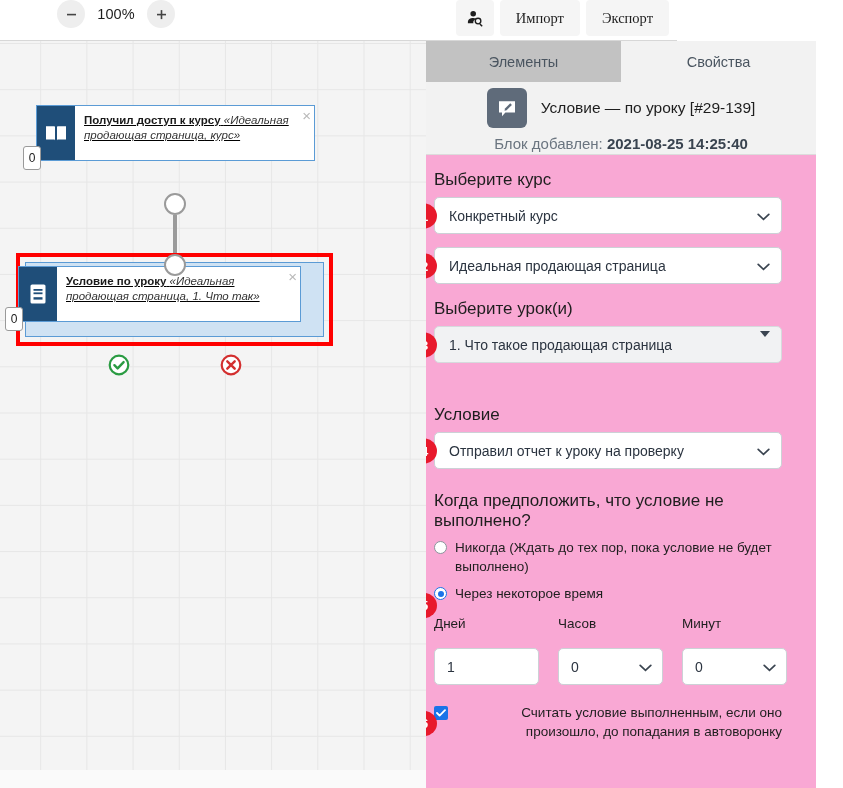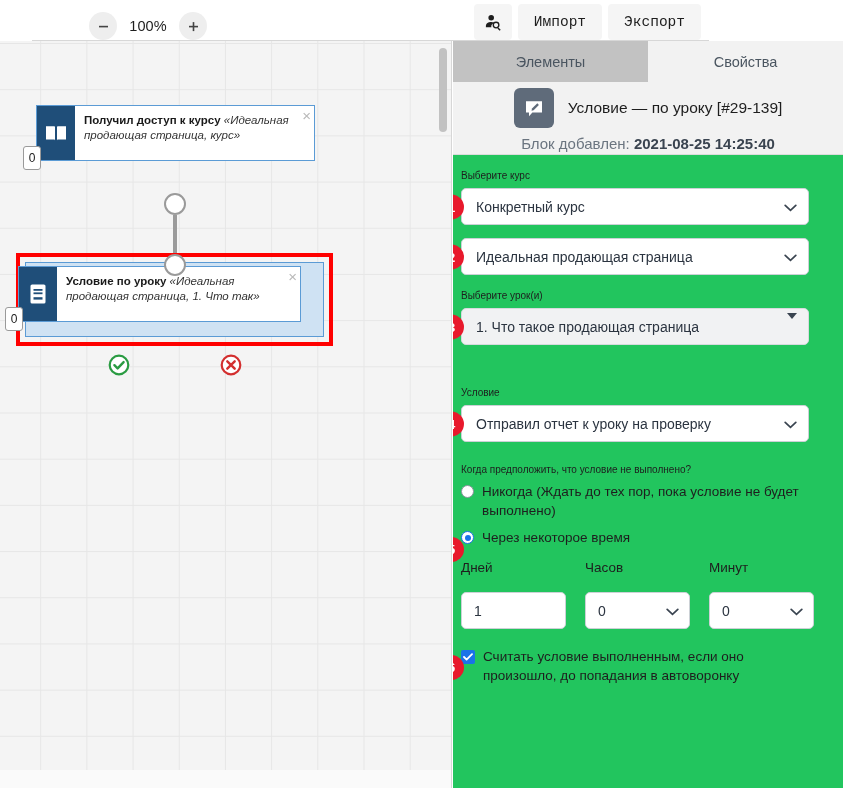--- a/index.html
+++ b/index.html
@@ -10,41 +10,41 @@
     font-family: "Liberation Sans", sans-serif;
     background: #ffffff;
   }
 
   
   #toolbar {
     position: absolute; left: 0; top: 0;
     width: 677px; height: 41px;
     background: #ffffff;
     border-bottom: 1px solid #d7d7d7;
-    display: flex; align-items: flex-end; margin-left: 32px;
+    display: flex; align-items: flex-start;
   }
   .zoom-group { display: flex; align-items: center; margin-left: 57px; }
   .round-btn {
     width: 28px; height: 28px; border-radius: 50%;
     background: #eeeeee; border: none;
     display: flex; align-items: center; justify-content: center;
     cursor: pointer; color: #444; padding: 0;
   }
   .round-btn svg { display: block; }
   .zoom-pct {
     font-size: 14.5px; color: #1e1e1e;
     margin: 0 11px; min-width: 40px; text-align: center;
     letter-spacing: .1px;
   }
   .tb-right { margin-left: auto; display: flex; align-items: center; gap: 6px; margin-right: 8px; }
   .tb-btn {
     background: #f5f5f5; border: none; border-radius: 4px;
     font-size: 14.5px; color: #1e1e1e;
     padding: 0 16px; height: 36px; cursor: pointer;
-    font-family: Liberation Mono, monospace;
+    font-family: Liberation Serif, serif;
     display: flex; align-items: center; justify-content: center;
   }
   .tb-icon-btn {
     background: #f5f5f5; border: none; border-radius: 4px;
     width: 38px; height: 36px; cursor: pointer;
     display: flex; align-items: center; justify-content: center;
     padding: 0;
   }
 
   
@@ -71,20 +71,21 @@
     background: #c2c2c2; border-radius: 4px;
   }
 
   
   .node {
     position: absolute;
     background: #ffffff;
     border: 1px solid #5b9bd5;
     display: flex;
     height: 56px;
+    text-decoration: underline;
   }
   .node-icon {
     width: 38px; flex: 0 0 38px;
     background: #1f4e79;
     display: flex; align-items: center; justify-content: center;
   }
   .node-text {
     flex: 1; padding: 7px 8px 0 9px;
     font-size: 11.5px; line-height: 15px; color: #1a1a1a;
     overflow: hidden;
@@ -131,23 +132,23 @@
     width: 299px; height: 75px;
     background: #cfe2f3;
     border: 1px solid #5b9bd5;
   }
   .circ-icon {
     position: absolute; width: 22px; height: 22px; cursor: pointer;
   }
 
   
   #panel {
-    position: absolute; left: 453px; top: 41px;
+    position: absolute; left: 426px; top: 41px;
     width: 390px; height: 747px;
-    background: #22c55e;
+    background: #f9a8d4;
     overflow: hidden;
   }
   #tabs { display: flex; height: 41px; }
   .tab {
     flex: 1; display: flex; align-items: center; justify-content: center;
     font-size: 14.5px; color: #4a5560; cursor: pointer;
     background: #f2f2f2;
   }
   .tab.active { background: #c2c2c2; }
   #blockhead {
@@ -160,21 +161,21 @@
   .bh-icon {
     width: 40px; height: 40px; border-radius: 6px; background: #5f6b7a;
     display: flex; align-items: center; justify-content: center;
   }
   .bh-title { font-size: 15.5px; color: #1e1e1e; }
   .bh-sub { font-size: 15px; color: #6b7580; margin-top: 7px; }
   .bh-sub b { color: #3a4450; font-weight: bold; }
 
   #form { padding: 0 34px 0 8px; position: relative; }
   .fld-label {
-    font-size: 10px; color: #1e1e1e;
+    font-size: 17px; color: #1e1e1e;
     margin: 15px 0 7px 0; padding-left: 0;
   }
   .ctl-row { position: relative; margin-bottom: 0; }
   .badge {
     position: absolute; left: -22px; top: 50%;
     transform: translateY(-50%);
     width: 25px; height: 25px; border-radius: 50%;
     background: #e8192c; color: #fff;
     font-size: 13.5px; font-weight: bold;
     display: flex; align-items: center; justify-content: center;
@@ -435,21 +436,21 @@
           <span>0</span>
           <span class="caret">
             <svg width="13" height="8" viewBox="0 0 13 8">
                 <path d="M1.2 1.4l5.3 5 5.3-5" fill="none" stroke="#3a4450" stroke-width="1.7" stroke-linecap="round"></path>
               </svg>
           </span>
         </div>
       </div>
     </div>
 
-    <div class="chk-line" style="margin-top:18px;">
+    <div class="chk-line" style="margin-top:18px;text-align:right;">
       <div class="badge" style="left:-22px; top:8px; transform:none;">6</div>
       <span class="chkbox">
         <svg width="10" height="8" viewBox="0 0 10 8">
           <path d="M1 4l2.6 2.6L9 1.2" fill="none" stroke="#ffffff" stroke-width="1.8" stroke-linecap="round" stroke-linejoin="round"></path>
         </svg>
       </span>
       <span>Считать условие выполненным, если оно произошло, до попадания в автоворонку</span>
     </div>
 
   </div>

